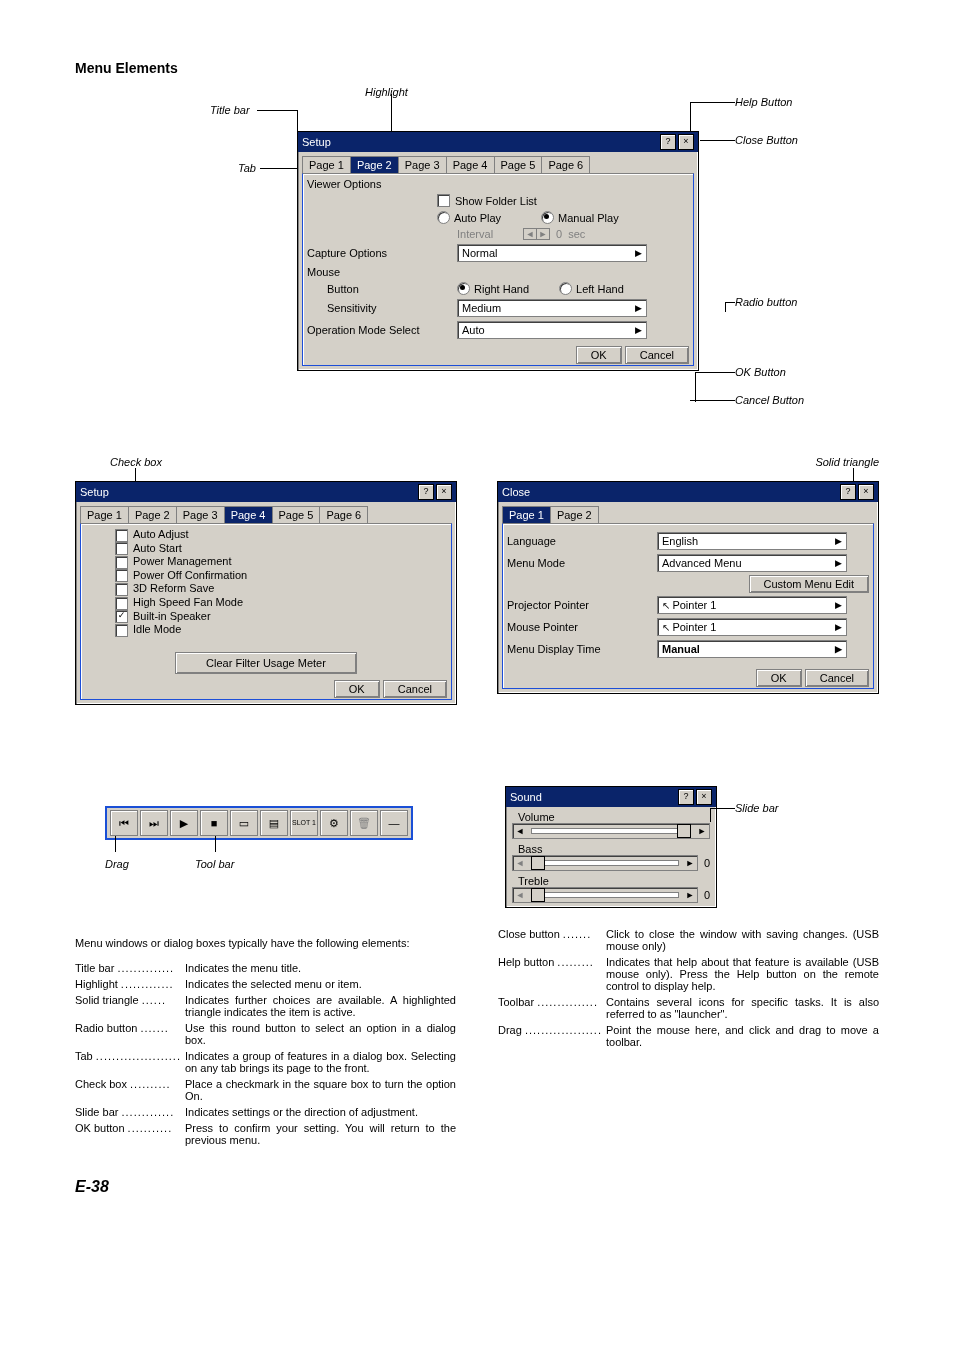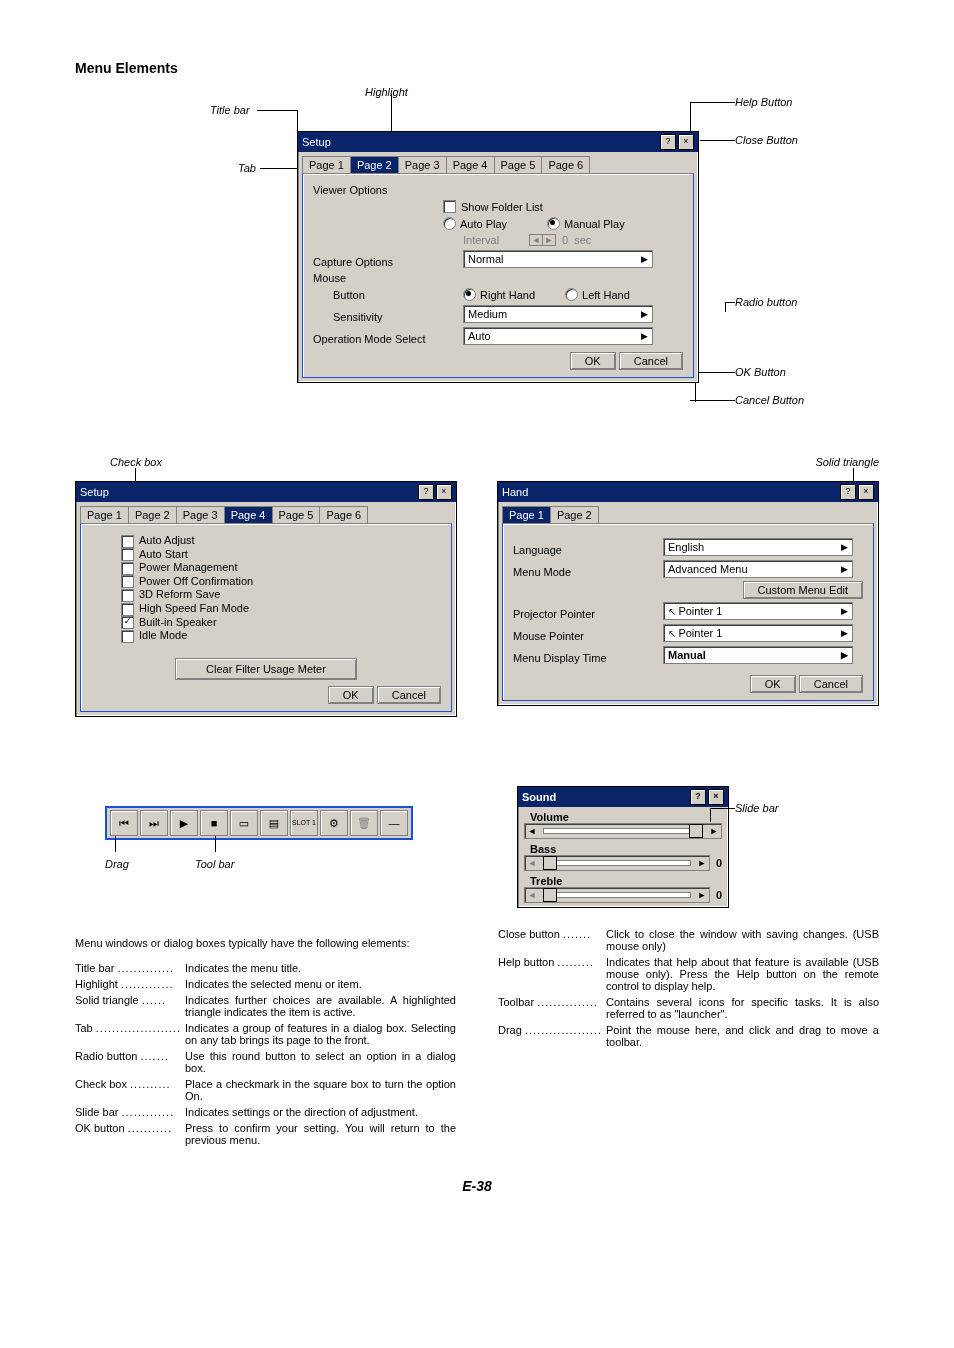--- a/index.html
+++ b/index.html
@@ -59,25 +59,25 @@
     position:relative;
   }
   .tab.sel {
     background: #0a246a;
     color: #fff;
   }
   .body {
     margin: 0 4px 4px 4px;
     border: 1px solid #1d4ed8;
     border-top: 1px solid #808080;
-    padding: 10px;
+    padding: 4px;
     background:#d4d0c8;
     box-shadow: 1px 1px 0 #fff inset;
   }
-  .row { display:flex; align-items:flex-end; margin:4px 0;}
+  .row { display:flex; align-items:center; margin:4px 0;}
   .label { width: 150px; }
   .field {
     border:1px solid #808080; background:#fff; height:16px; padding:0 4px;
     display:flex; align-items:center; justify-content:space-between;
     font-size:11px;
     box-shadow: 1px 1px 0 #404040 inset;
   }
   .tri { font-size:9px; }
   .btn {
     border:1px solid #808080; background:#d4d0c8; padding:2px 14px;
@@ -129,21 +129,21 @@
     display:flex;align-items:center;
   }
   .slider .track{flex:1;height:4px;background:#fff;margin:0 4px;border:1px solid #808080;}
   .slider .thumb{width:12px;height:12px;background:#d4d0c8;border:1px solid #000;position:absolute;}
   .slider .arrow{width:14px;text-align:center;font-size:9px;}
   
   table.defs { border-collapse:collapse; font-size:11px; }
   table.defs td { vertical-align:top; padding:2px 0;}
   table.defs td.term { white-space:nowrap; padding-right:4px;}
   .dots{letter-spacing:1px;}
-  .footer { text-align:center; font-style:italic; font-weight:bold; font-size:14px; margin-top:30px;}
+  .footer { text-align:left; font-style:italic; font-weight:bold; font-size:16px; margin-top:30px;}
   .gray { color:#808080;}
   .spin { display:inline-flex; border:1px solid #808080; background:#d4d0c8;}
   .spin span{width:12px;text-align:center;font-size:9px;border-left:1px solid #808080;}
   .spin span:first-child{border-left:none;}
   .pointer-ico{font-size:10px;margin-right:2px;}
 </style>
 </head>
 <body>
 
 <div class="page">
@@ -291,21 +291,21 @@
         </div>
         <div style="text-align:right;margin-top:14px;">
           <span class="btn">OK</span>
           <span class="btn">Cancel</span>
         </div>
       </div>
     </div>
 
     <div class="dialog" style="position:absolute; top:15px; right:0; width:380px;">
       <div class="titlebar">
-        <span>Hand</span>
+        <span>Close</span>
         <span class="tbtns">
           <span class="tbtn">?</span>
           <span class="tbtn">×</span>
         </span>
       </div>
       <div class="tabs">
         <div class="tab sel">Page 1</div>
         <div class="tab">Page 2</div>
       </div>
       <div class="body">
@@ -364,21 +364,21 @@
         <div class="tb">⚙</div>
         <div class="tb gray">🗑</div>
         <div class="tb">—</div>
       </div>
       <div class="leader v" style="position:absolute;top:30px;left:10px;height:16px;"></div>
       <div class="leader v" style="position:absolute;top:30px;left:110px;height:16px;"></div>
     </div>
     <div class="ann" style="top:392px;left:30px;">Drag</div>
     <div class="ann" style="top:392px;left:120px;">Tool bar</div>
 
-    <div class="dialog" style="position:absolute; top:320px; left:442px; width:210px;font-weight:bold;">
+    <div class="dialog" style="position:absolute; top:320px; left:430px; width:210px;">
       <div class="titlebar">
         <span>Sound</span>
         <span class="tbtns">
             <span class="tbtn">?</span>
             <span class="tbtn">×</span>
           </span>
       </div>
       <div style="padding:4px 6px;">
         <div style="margin-left:6px;">Volume</div>
         <div style="display:flex;align-items:center;">
@@ -427,26 +427,26 @@
             </tr>
             <tr>
               <td class="term">Highlight <span class="dots">.............</span></td>
               <td>Indicates the selected menu or item.</td>
             </tr>
             <tr>
               <td class="term">Solid triangle <span class="dots">......</span></td>
               <td>Indicates further choices are available. A highlighted triangle indicates the item is active.</td>
             </tr>
             <tr>
+              <td class="term">Radio button <span class="dots">.......</span></td>
+              <td>Use this round button to select an option in a dialog box.</td>
+            </tr>
+            <tr>
               <td class="term">Tab <span class="dots">.....................</span></td>
               <td>Indicates a group of features in a dialog box. Selecting on any tab brings its page to the front.</td>
-            </tr>
-            <tr>
-              <td class="term">Radio button <span class="dots">.......</span></td>
-              <td>Use this round button to select an option in a dialog box.</td>
             </tr>
             <tr>
               <td class="term">Check box <span class="dots">..........</span></td>
               <td>Place a checkmark in the square box to turn the option On.</td>
             </tr>
             <tr>
               <td class="term">Slide bar <span class="dots">.............</span></td>
               <td>Indicates settings or the direction of adjustment.</td>
             </tr>
             <tr>

